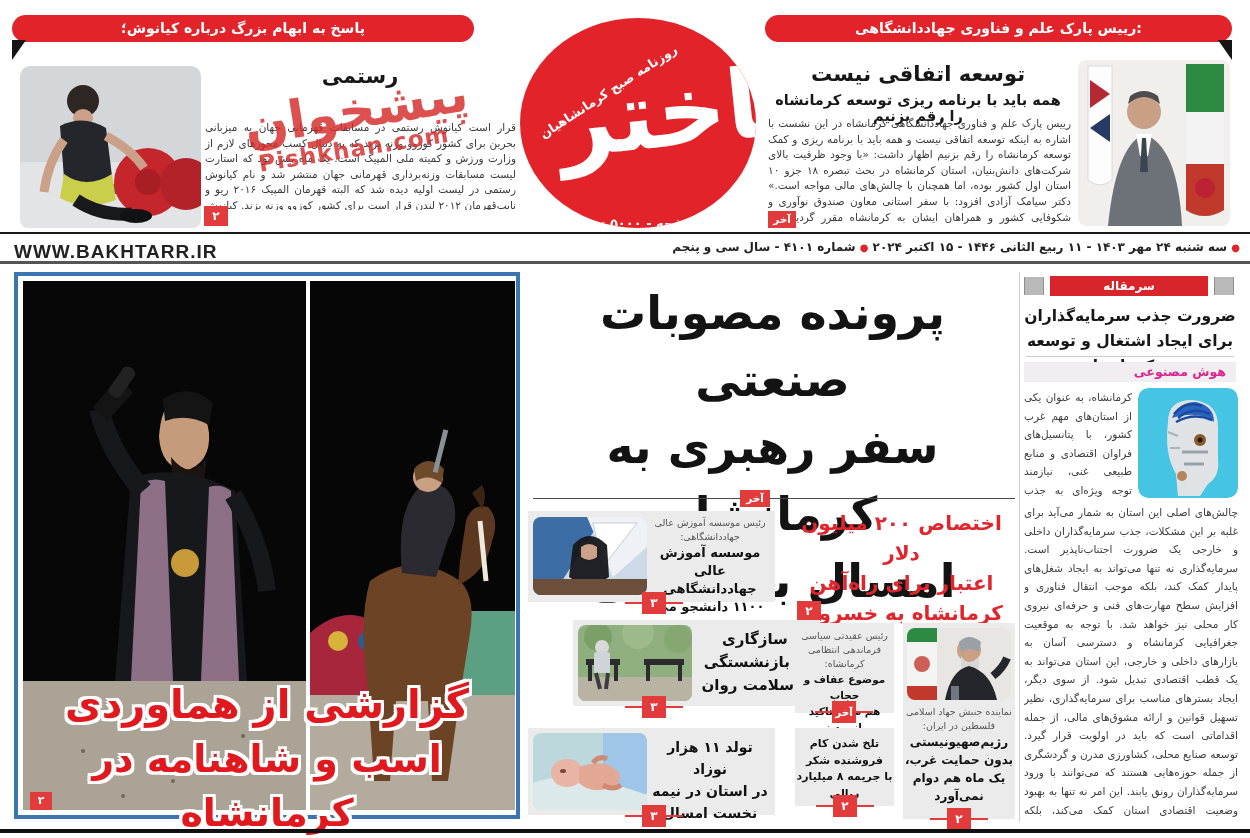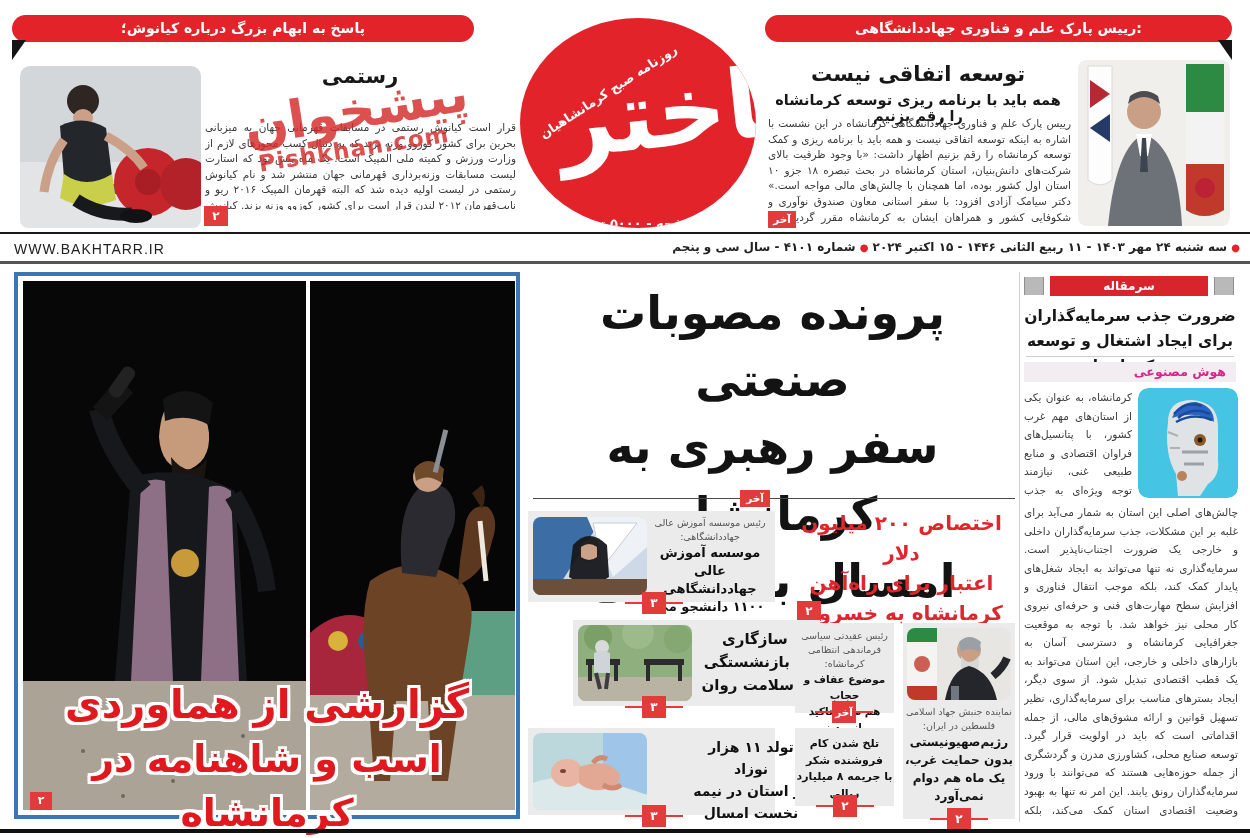--- a/index.html
+++ b/index.html
@@ -38,21 +38,21 @@
 
   .photo { border-radius:8px; overflow:hidden; display:block; }
 
   .watermark { transform:rotate(-9deg); color:#d62a2a; opacity:.82; text-align:center; pointer-events:none; }
   .watermark .wfa { font-size:52px; font-weight:bold; line-height:50px; }
   .watermark .wen { font-size:23px; font-weight:bold; letter-spacing:1px; }
 
   .rule { background:#1a1a1a; }
   .date-line { color:#222; font-size:12px; font-weight:bold; direction:rtl; }
   .date-line .dot { color:#e2242a; font-size:10px; }
-  .site-url { font-family:"Liberation Sans", sans-serif; color:#222; font-size:14px; font-weight:normal; letter-spacing:1px; }
+  .site-url { font-family:"Liberation Sans", sans-serif; color:#222; font-size:19px; font-weight:bold; letter-spacing:1px; }
 
   
   .feature-frame { border:4px solid #3b76b3; background:#fff; }
   .feature-read { color:#ffd21e; font-weight:bold; font-size:22px; text-shadow:0 1px 3px #000; }
   .feature-title {
     color:#e0191f; font-weight:bold; text-align:center;
     text-shadow:-3px -3px 0 #fff, 3px -3px 0 #fff, -3px 3px 0 #fff, 3px 3px 0 #fff,
                  0 -3px 0 #fff, 0 3px 0 #fff, -3px 0 0 #fff, 3px 0 0 #fff;
   }
   .feature-title .l1 { font-size:40px; line-height:56px; }
@@ -263,21 +263,21 @@
 <div class="abs brief-box" style="left:528px; top:728px; width:247px; height:87px;">
   <svg class="abs photo" style="left:5px; top:5px;" width="114" height="77" viewBox="0 0 114 77">
     <rect width="114" height="77" rx="4" fill="#bcd8dd"></rect>
     <path d="M70 0 L114 0 L114 60 Q90 72 70 48 Z" fill="#9fc6e8"></path>
     <path d="M0 50 Q40 34 114 62 L114 77 L0 77 Z" fill="#dce9ea"></path>
     <ellipse cx="34" cy="40" rx="16" ry="14" fill="#e8b4a4"></ellipse>
     <path d="M46 34 Q74 24 86 40 Q90 52 74 56 Q56 60 46 50 Z" fill="#e2a893"></path>
     <path d="M60 30 Q66 22 74 26 M70 52 Q80 58 88 52" stroke="#d08a74" stroke-width="5" fill="none"></path>
     <ellipse cx="30" cy="38" rx="3" ry="2" fill="#7c4438"></ellipse>
   </svg>
-  <div class="abs rtl" style="left:122px; top:8px; width:120px;margin-left:41px;">
+  <div class="abs rtl" style="left:122px; top:8px; width:120px;">
     <div class="brief-title" style="font-size:14px; line-height:22px;">تولد ۱۱ هزار نوزاد</div>
     <div class="brief-title" style="font-size:14px; line-height:22px;">در استان در نیمه</div>
     <div class="brief-title" style="font-size:14px; line-height:22px;">نخست امسال</div>
   </div>
 </div>
 <div class="abs ptag" style="left:625px; top:805px;">
   <span class="line"></span><span class="ptag-box">۳</span>
 </div>
 
 <div class="abs brief-box rtl" style="left:795px; top:623px; width:99px; height:90px; padding-top:6px;">

